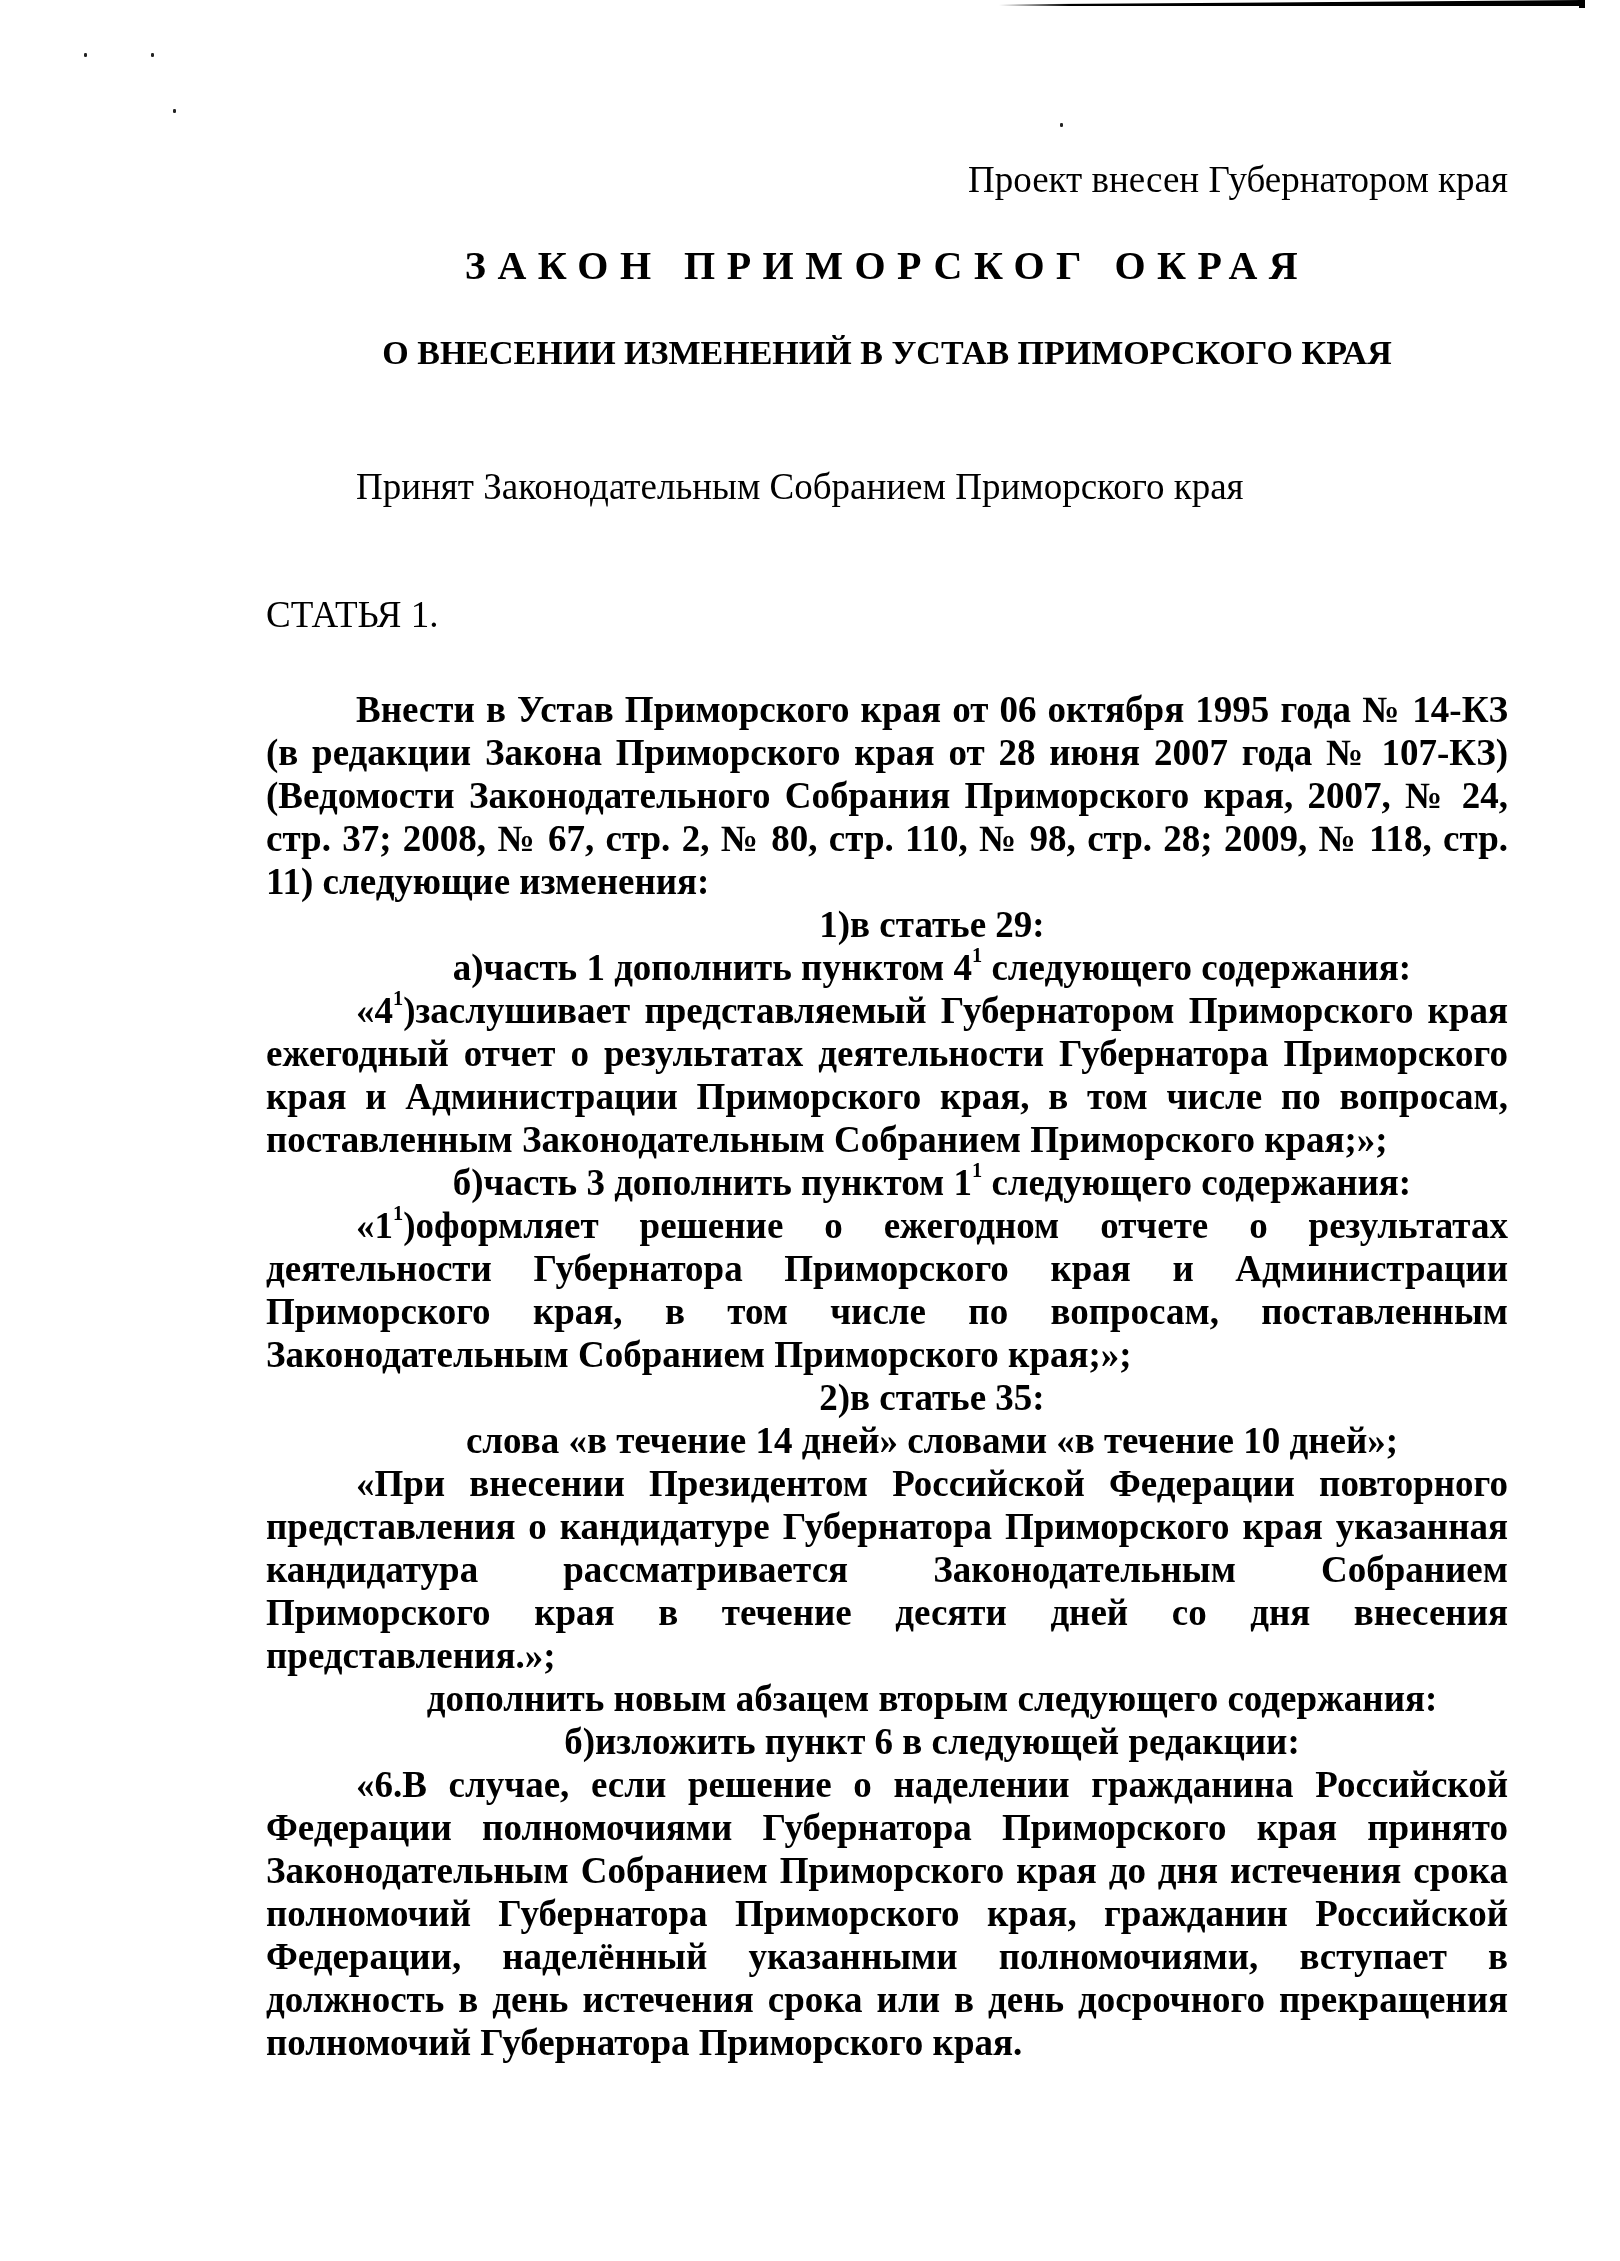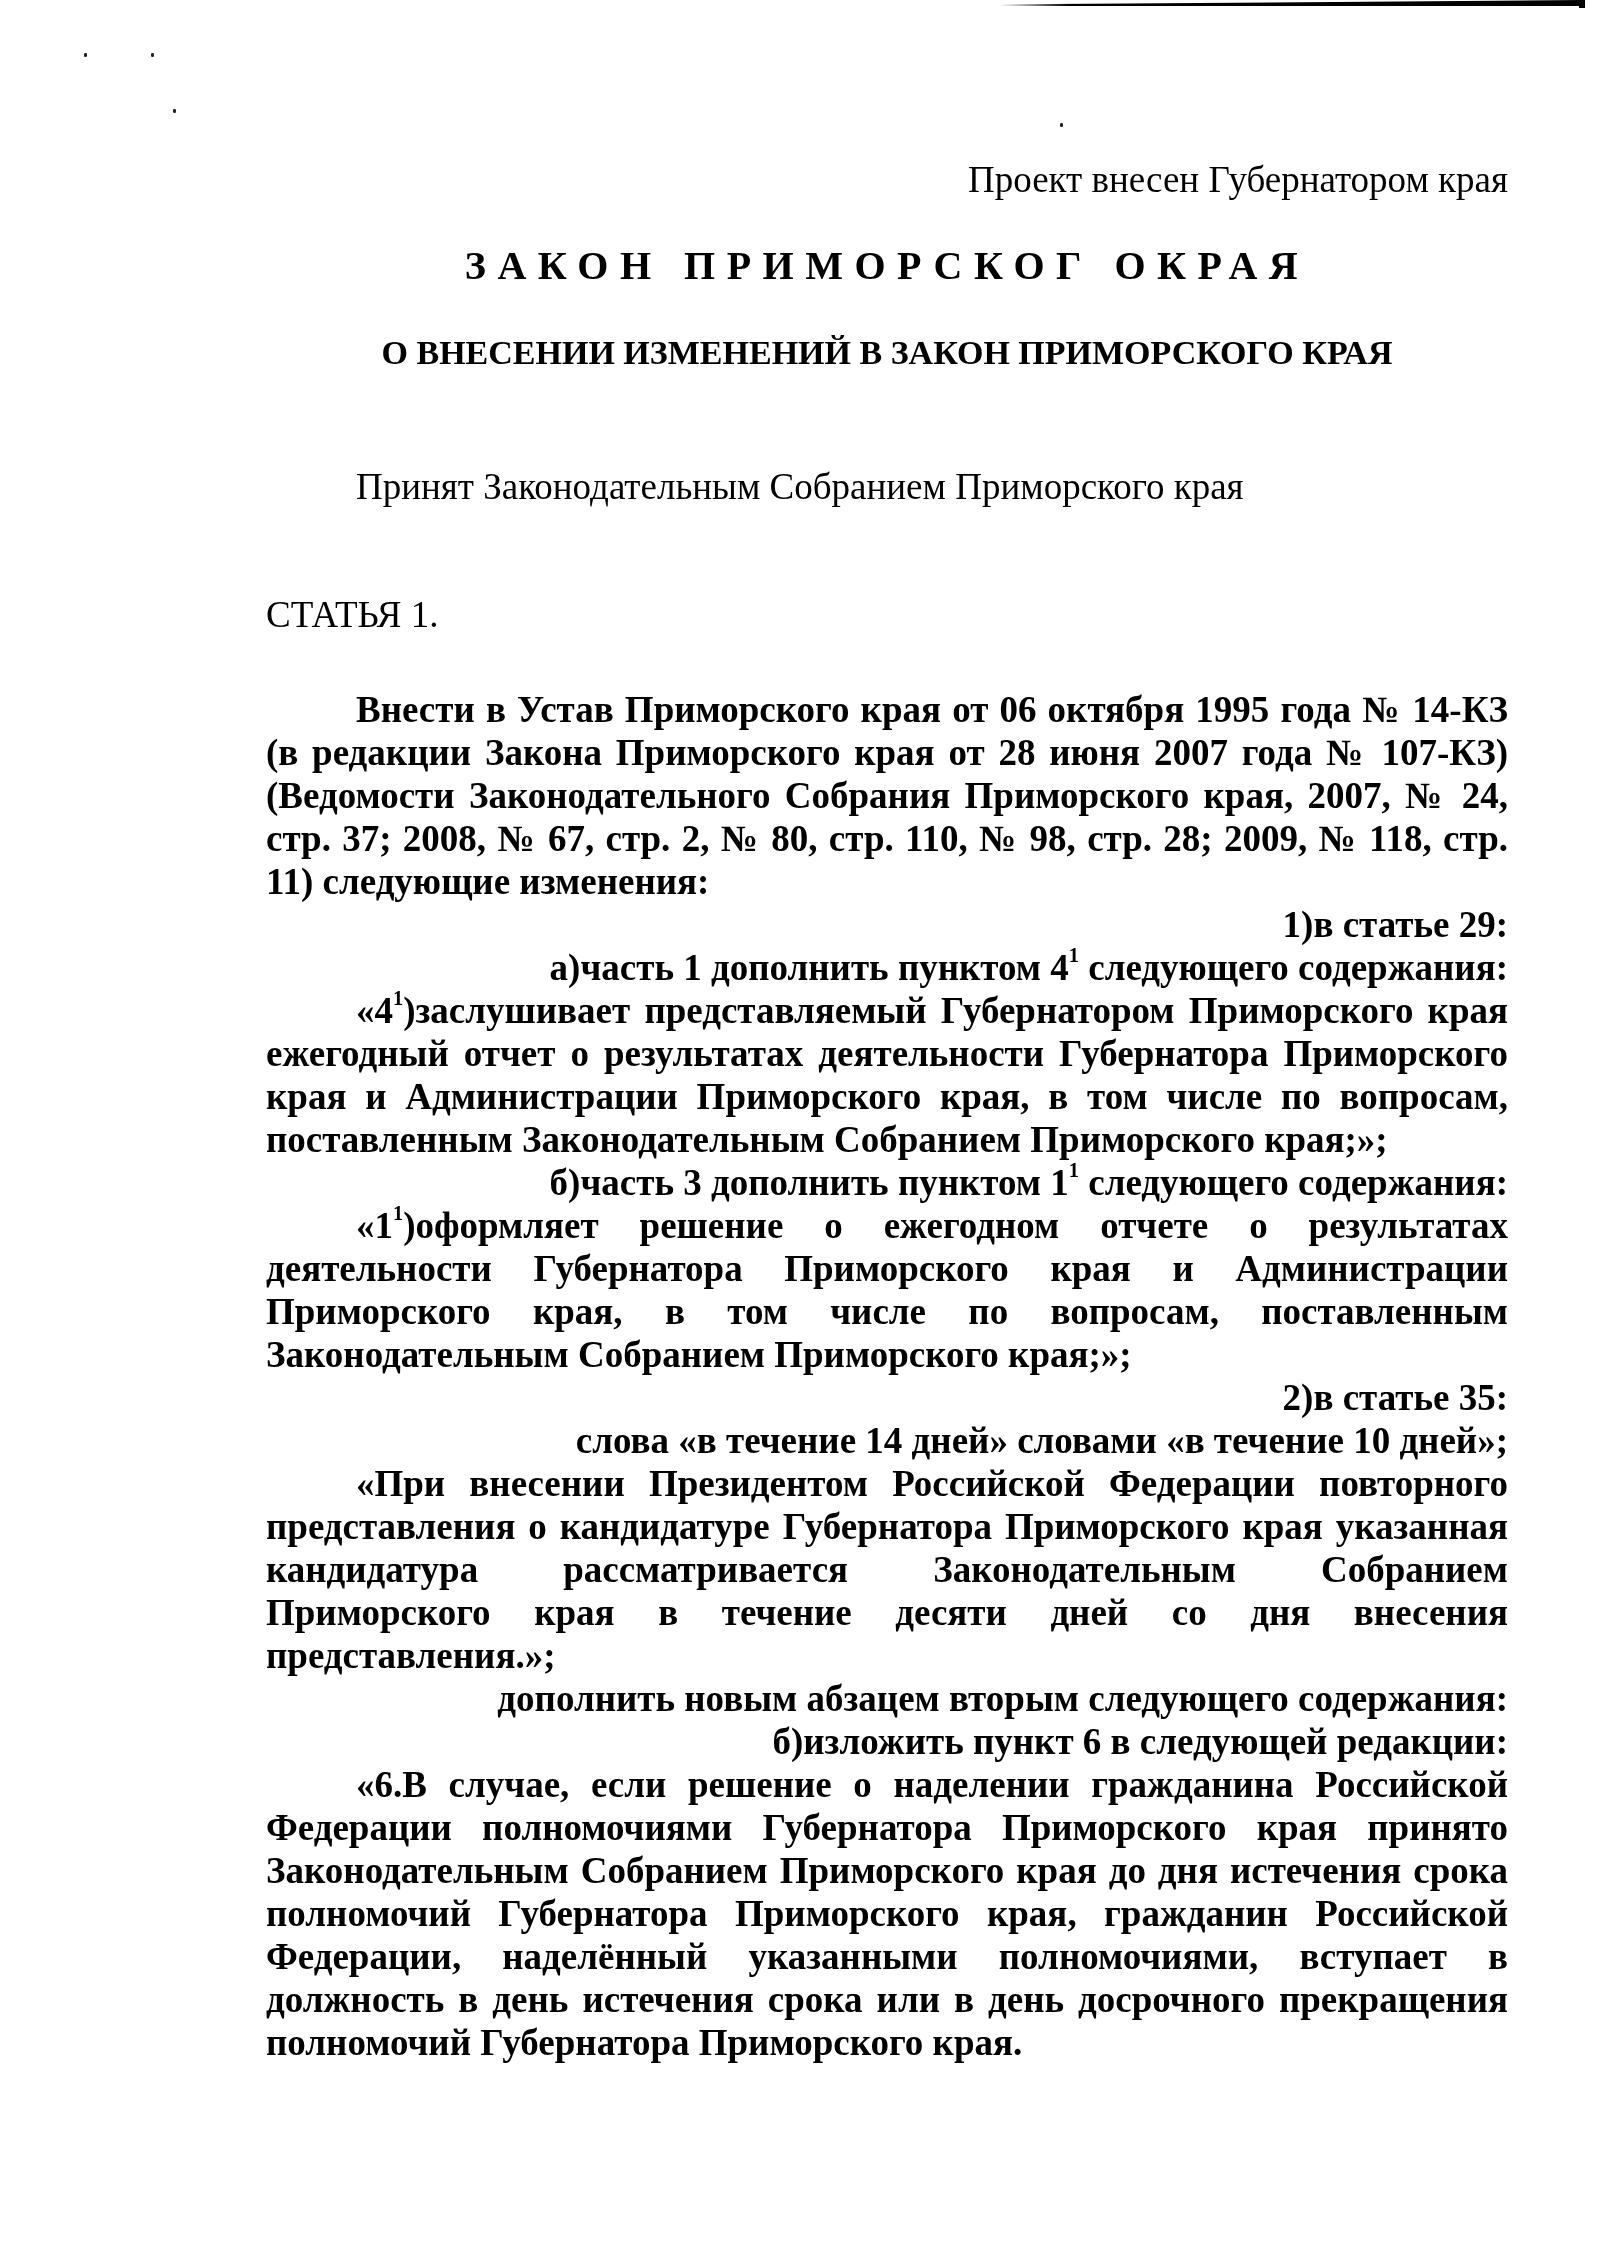--- a/index.html
+++ b/index.html
@@ -100,21 +100,21 @@
     font-size: 37px;
     line-height: 43px;
     font-weight: bold;
   }
   .para {
     margin: 0;
     text-align: justify;
     text-indent: 90px;
   }
   .para.plain {
-    text-align: right;
+    text-align: center;
   }
   sup {
     font-size: 0.55em;
     line-height: 0;
     vertical-align: 0.9em;
   }
 </style>
 </head>
 <body>
 
@@ -124,21 +124,21 @@
 <div class="speck" style="left:151px;top:53px;"></div>
 <div class="speck" style="left:173px;top:109px;"></div>
 <div class="speck" style="left:1060px;top:123px;"></div>
 
 <main class="page">
 
   <div class="project-note">Проект внесен Губернатором края</div>
 
   <h1 class="law-title" style="margin:0;text-align:center;">ЗАКОН ПРИМОРСКОГ ОКРАЯ</h1>
 
-  <h2 class="law-subtitle" style="margin:0;">О ВНЕСЕНИИ ИЗМЕНЕНИЙ В ЗАКОН ПРИМОРСКОГО КРАЯ</h2>
+  <h2 class="law-subtitle" style="margin:0;">О ВНЕСЕНИИ ИЗМЕНЕНИЙ В УСТАВ ПРИМОРСКОГО КРАЯ</h2>
 
   <div class="adopted-note">Принят Законодательным Собранием Приморского края</div>
 
   <div class="article-heading">СТАТЬЯ 1.</div>
 
   <section class="body-text">
     <p class="para">Внести в Устав Приморского края от 06 октября 1995 года № 14-КЗ (в редакции Закона Приморского края от 28 июня 2007 года № 107-КЗ) (Ведомости Законодательного Собрания Приморского края, 2007, № 24, стр. 37; 2008, № 67, стр. 2, № 80, стр. 110, № 98, стр. 28; 2009, № 118, стр. 11) следующие изменения:</p>
 
     <p class="para plain">1)в статье 29:</p>
 

